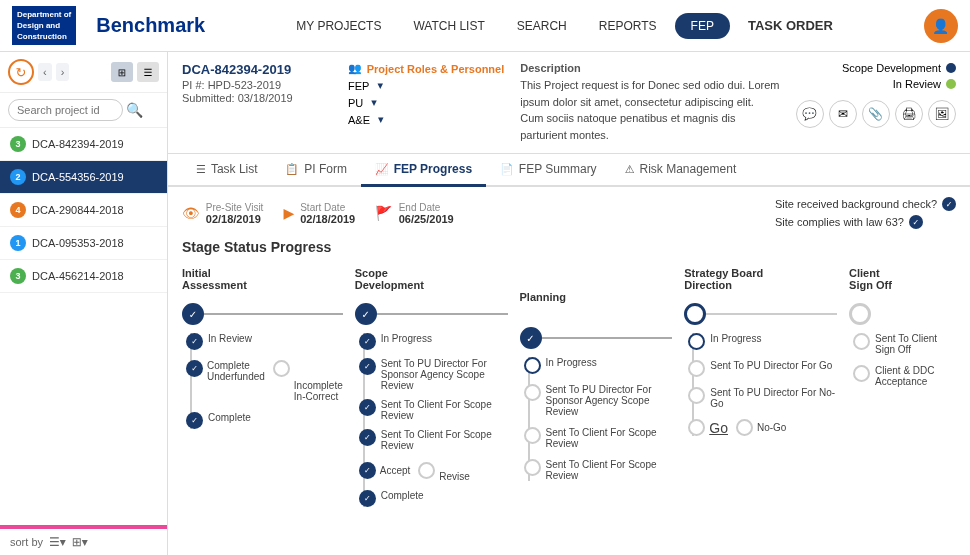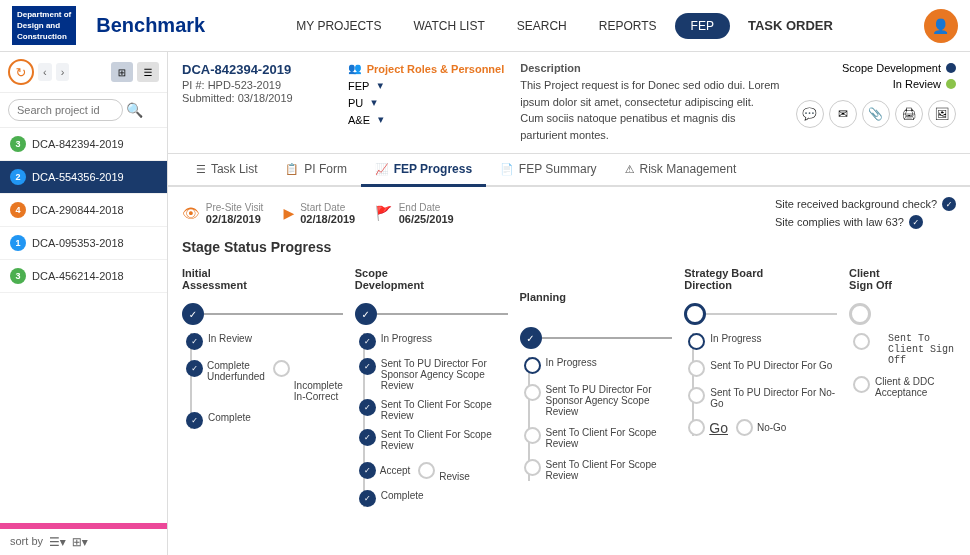--- a/index.html
+++ b/index.html
@@ -58,21 +58,21 @@
       </div>
       <div style="display:flex;align-items:center;padding:8px 10px;cursor:pointer;border-bottom:1px solid #f0f0f0;gap:6px;">
         <div style="width:16px;height:16px;border-radius:50%;background:#2196f3;display:flex;align-items:center;justify-content:center;font-size:9px;font-weight:bold;color:white;flex-shrink:0;">1</div>
         <div style="font-size:11px;color:#333;">DCA-095353-2018</div>
       </div>
       <div style="display:flex;align-items:center;padding:8px 10px;cursor:pointer;border-bottom:1px solid #f0f0f0;gap:6px;">
         <div style="width:16px;height:16px;border-radius:50%;background:#4caf50;display:flex;align-items:center;justify-content:center;font-size:9px;font-weight:bold;color:white;flex-shrink:0;">3</div>
         <div style="font-size:11px;color:#333;">DCA-456214-2018</div>
       </div>
     </div>
-    <div style="display:flex;align-items:flex-start;padding:6px 10px;border-top:6px solid #ec4899;color:#666;font-size:11px;gap:6px;">
+    <div style="display:flex;align-items:center;padding:6px 10px;border-top:4px solid #ec4899;color:#666;font-size:11px;gap:6px;">
       <span>sort by</span>
       <div style="cursor:pointer;font-size:12px;">☰▾</div>
       <div style="cursor:pointer;font-size:12px;">⊞▾</div>
     </div>
   </div>
 
   <div style="flex:1;display:flex;flex-direction:column;overflow:hidden;background:#f5f7fa;">
 
     <div style="background:white;padding:10px 14px;border-bottom:1px solid #ddd;display:flex;align-items:flex-start;gap:16px;">
       <div style="min-width:150px;">
@@ -328,21 +328,21 @@
           </div>
         </div>
 
         <div style="flex:0.7;position:relative;padding-left:4px;">
           <div style="font-size:11px;font-weight:600;color:#333;margin-bottom:8px;min-height:28px;">Client<br>Sign Off</div>
           <div style="display:flex;align-items:center;margin-bottom:8px;">
             <div style="width:22px;height:22px;border-radius:50%;background:white;border:3px solid #ccc;display:flex;align-items:center;justify-content:center;">
             </div>
           </div>
           <div style="display:flex;flex-direction:column;gap:10px;position:relative;padding-left:4px;">
-            <div style="display:flex;align-items:flex-start;gap:18px;z-index:1;position:relative;font-family:Liberation Mono, monospace;">
+            <div style="display:flex;align-items:flex-start;gap:5px;z-index:1;position:relative;">
               <div style="width:17px;height:17px;border-radius:50%;background:white;border:2px solid #ccc;flex-shrink:0;"></div>
               <span style="font-size:10px;color:#444;">Sent To Client Sign Off</span>
             </div>
             <div style="display:flex;align-items:flex-start;gap:5px;z-index:1;position:relative;">
               <div style="width:17px;height:17px;border-radius:50%;background:white;border:2px solid #ccc;flex-shrink:0;"></div>
               <span style="font-size:10px;color:#444;">Client &amp; DDC Acceptance</span>
             </div>
           </div>
         </div>
 

